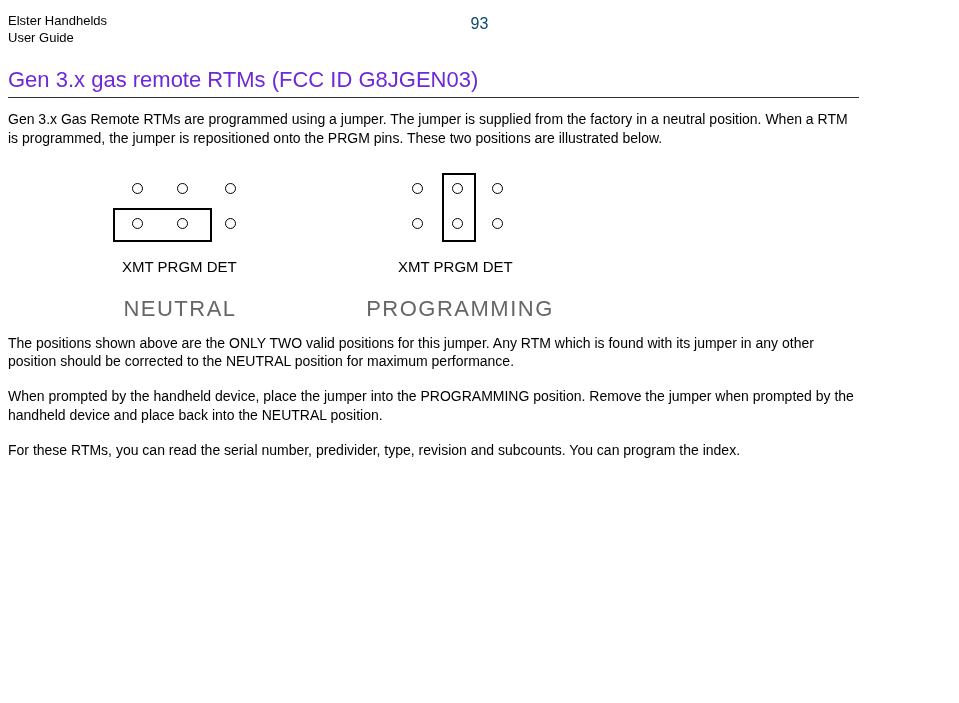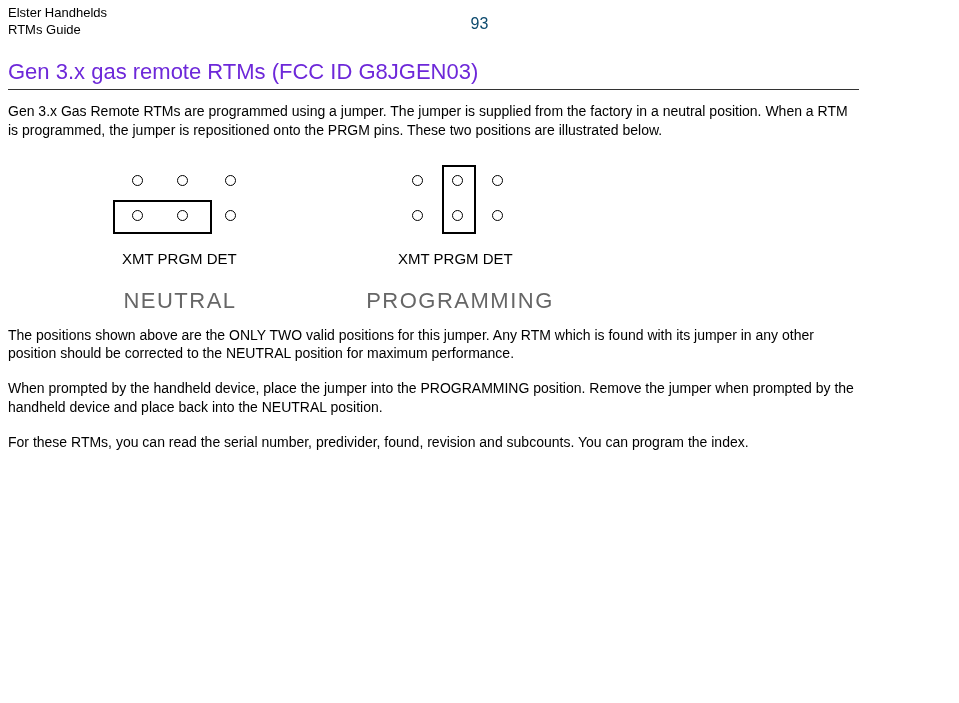--- a/index.html
+++ b/index.html
@@ -15,20 +15,21 @@
     }
     .header {
       display: flex;
       justify-content: space-between;
       align-items: flex-start;
       padding: 5px 8px 0 8px;
     }
     .header-left {
       font-size: 13px;
       line-height: 1.3;
+      margin-top: 8px;
     }
     .header-center {
       font-size: 16px;
       color: #0c4a6e;
       position: absolute;
       left: 50%;
       transform: translateX(-50%);
       top: 15px;
     }
     .header-right {
@@ -95,21 +96,21 @@
       margin-top: 18px;
       font-weight: normal;
     }
   </style>
 </head>
 <body>
 
 <div class="header">
   <div class="header-left">
     <div>Elster Handhelds</div>
-    <div>RTMs Guide</div>
+    <div>User Guide</div>
   </div>
   <div class="header-center">93</div>
 </div>
 
 <h2 class="section-title">Gen 3.x gas remote RTMs (FCC ID G8JGEN03)</h2>
 <div class="title-underline"></div>
 
 <p class="body-text">Gen 3.x Gas Remote RTMs are programmed using a jumper. The jumper is supplied from the factory in a neutral position. When a RTM is programmed, the jumper is repositioned onto the PRGM pins. These two positions are illustrated below.</p>
 
 <div class="diagram-container">
@@ -146,13 +147,13 @@
       <div class="pin-label" style="position:absolute; top:78px; left:38px;">XMT PRGM DET</div>
     </div>
     <div class="diagram-caption">PROGRAMMING</div>
   </div>
 </div>
 
 <p class="body-text" style="margin-top:12px;">The positions shown above are the ONLY TWO valid positions for this jumper. Any RTM which is found with its jumper in any other position should be corrected to the NEUTRAL position for maximum performance.</p>
 
 <p class="body-text">When prompted by the handheld device, place the jumper into the PROGRAMMING position. Remove the jumper when prompted by the handheld device and place back into the NEUTRAL position.</p>
 
-<p class="body-text">For these RTMs, you can read the serial number, predivider, found, revision and subcounts. You can program the index.</p>
+<p class="body-text">For these RTMs, you can read the serial number, predivider, type, revision and subcounts. You can program the index.</p>
 
 </body></html>

